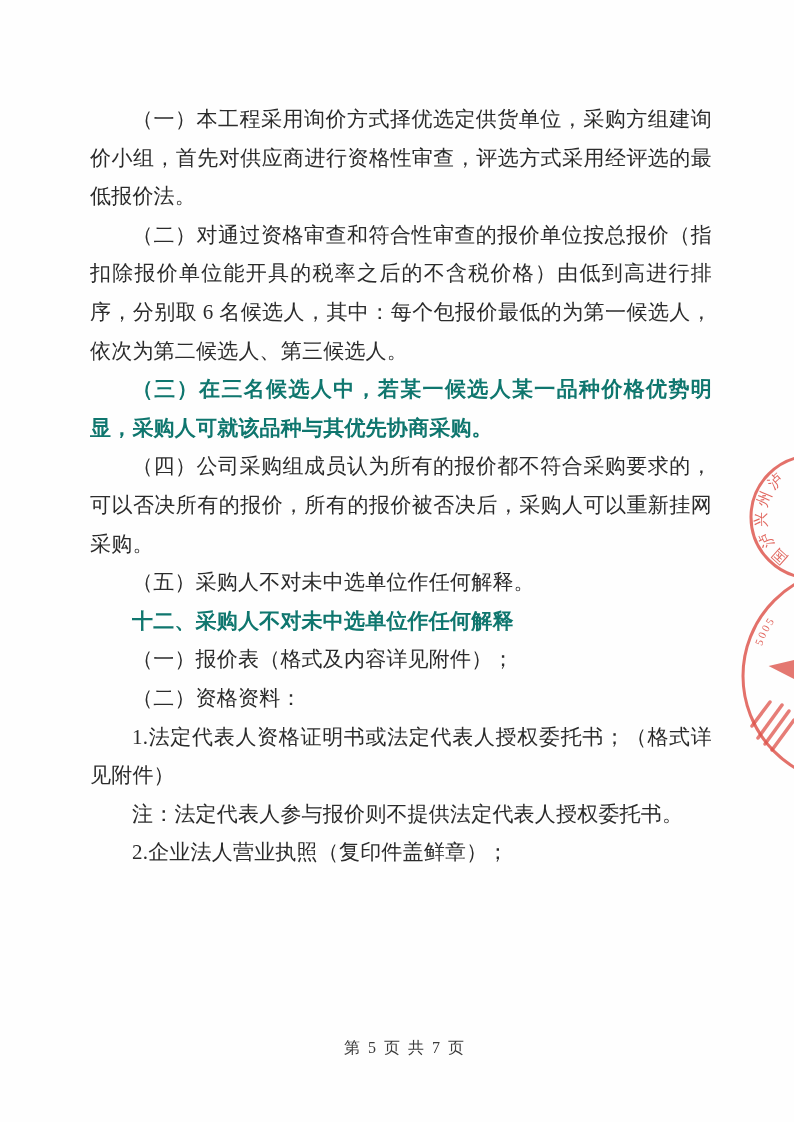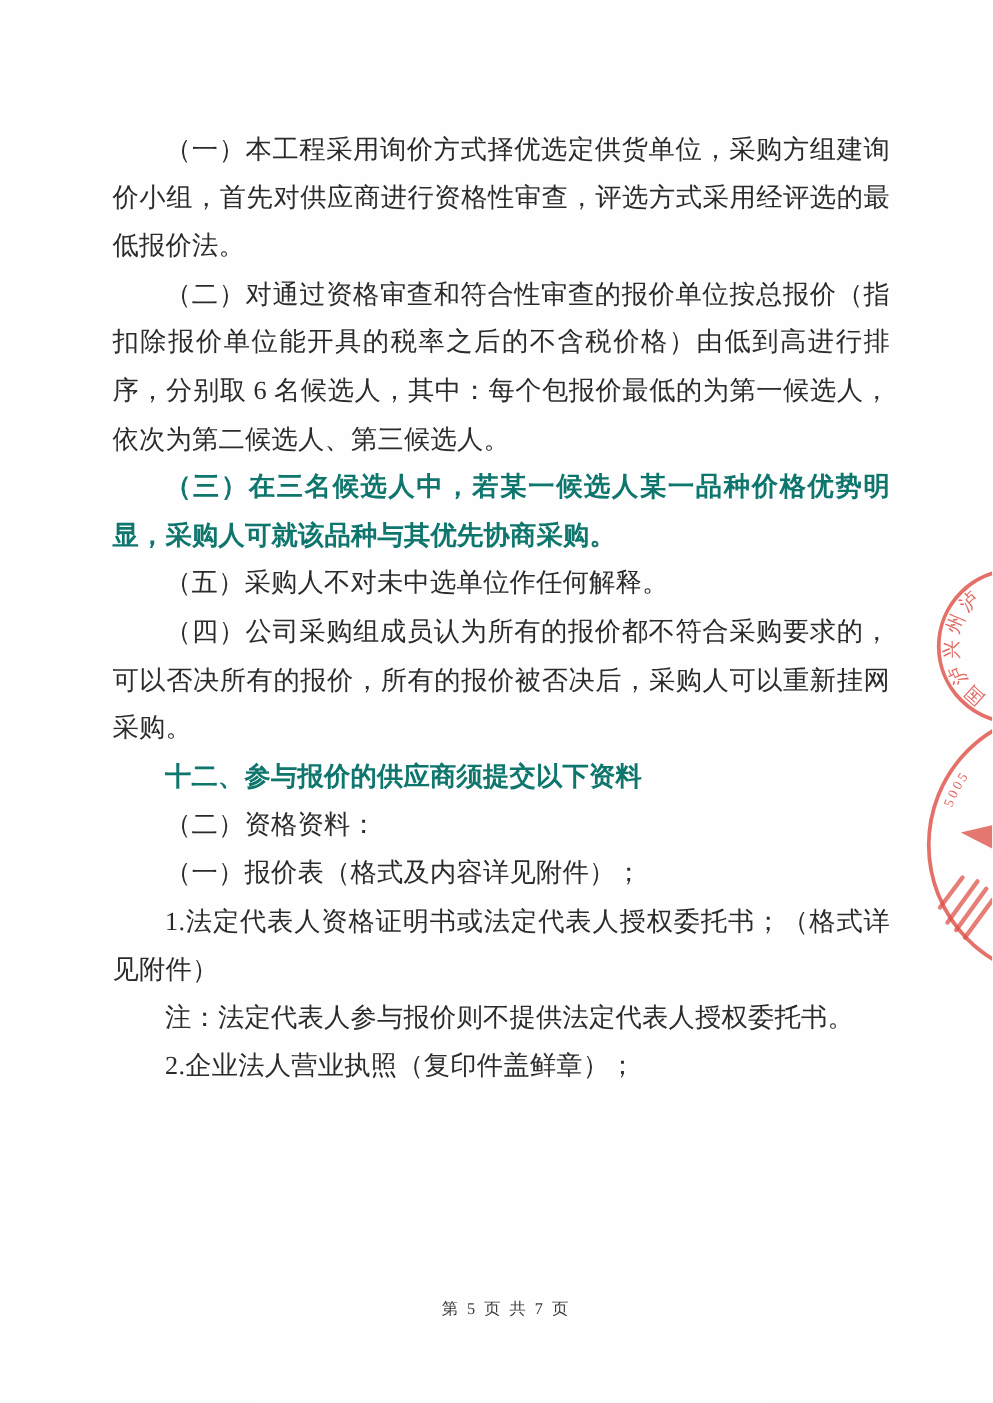--- a/index.html
+++ b/index.html
@@ -26,21 +26,21 @@
     color:#2b2b2b;
   }
   .content p.bold{
     font-weight:bold;
     color:#0f766e;
   }
   .footer{
     position:absolute;
     left:0;right:0;top:1038px;
     text-align:center;
-    font-size:13px;
+    font-size:16px;
     letter-spacing:2px;
     color:#3a3a3a;
     padding-left:16px;
   }
   .stamp{
     position:absolute;
     left:720px;top:438px;
     width:74px;height:332px;
     pointer-events:none;
   }
@@ -51,25 +51,25 @@
 </style>
 </head>
 <body>
 
 <div class="page">
 
   <div class="content">
     <p>（一）本工程采用询价方式择优选定供货单位，采购方组建询价小组，首先对供应商进行资格性审查，评选方式采用经评选的最低报价法。</p>
     <p>（二）对通过资格审查和符合性审查的报价单位按总报价（指扣除报价单位能开具的税率之后的不含税价格）由低到高进行排序，分别取 6 名候选人，其中：每个包报价最低的为第一候选人，依次为第二候选人、第三候选人。</p>
     <p class="bold">（三）在三名候选人中，若某一候选人某一品种价格优势明显，采购人可就该品种与其优先协商采购。</p>
+    <p>（四）公司采购组成员认为所有的报价都不符合采购要求的，可以否决所有的报价，所有的报价被否决后，采购人可以重新挂网采购。</p>
     <p>（五）采购人不对未中选单位作任何解释。</p>
-    <p>（四）公司采购组成员认为所有的报价都不符合采购要求的，可以否决所有的报价，所有的报价被否决后，采购人可以重新挂网采购。</p>
-    <p class="bold">十二、参与报价的供应商须提交以下资料</p>
+    <p class="bold">十二、采购人不对未中选单位作任何解释</p>
+    <p>（一）报价表（格式及内容详见附件）；</p>
     <p>（二）资格资料：</p>
-    <p>（一）报价表（格式及内容详见附件）；</p>
     <p>1.法定代表人资格证明书或法定代表人授权委托书；（格式详见附件）</p>
     <p>注：法定代表人参与报价则不提供法定代表人授权委托书。</p>
     <p>2.企业法人营业执照（复印件盖鲜章）；</p>
   </div>
 
   <svg class="stamp" viewBox="720 438 74 332" aria-hidden="true">
 
     <g>
       <circle class="seal-stroke" cx="812" cy="517" r="61" stroke-width="3" stroke="#dd5249"></circle>
       <path id="upperTextArc" d="M 812 563 A 46 46 0 0 1 812 471" fill="none" stroke="none"></path>

